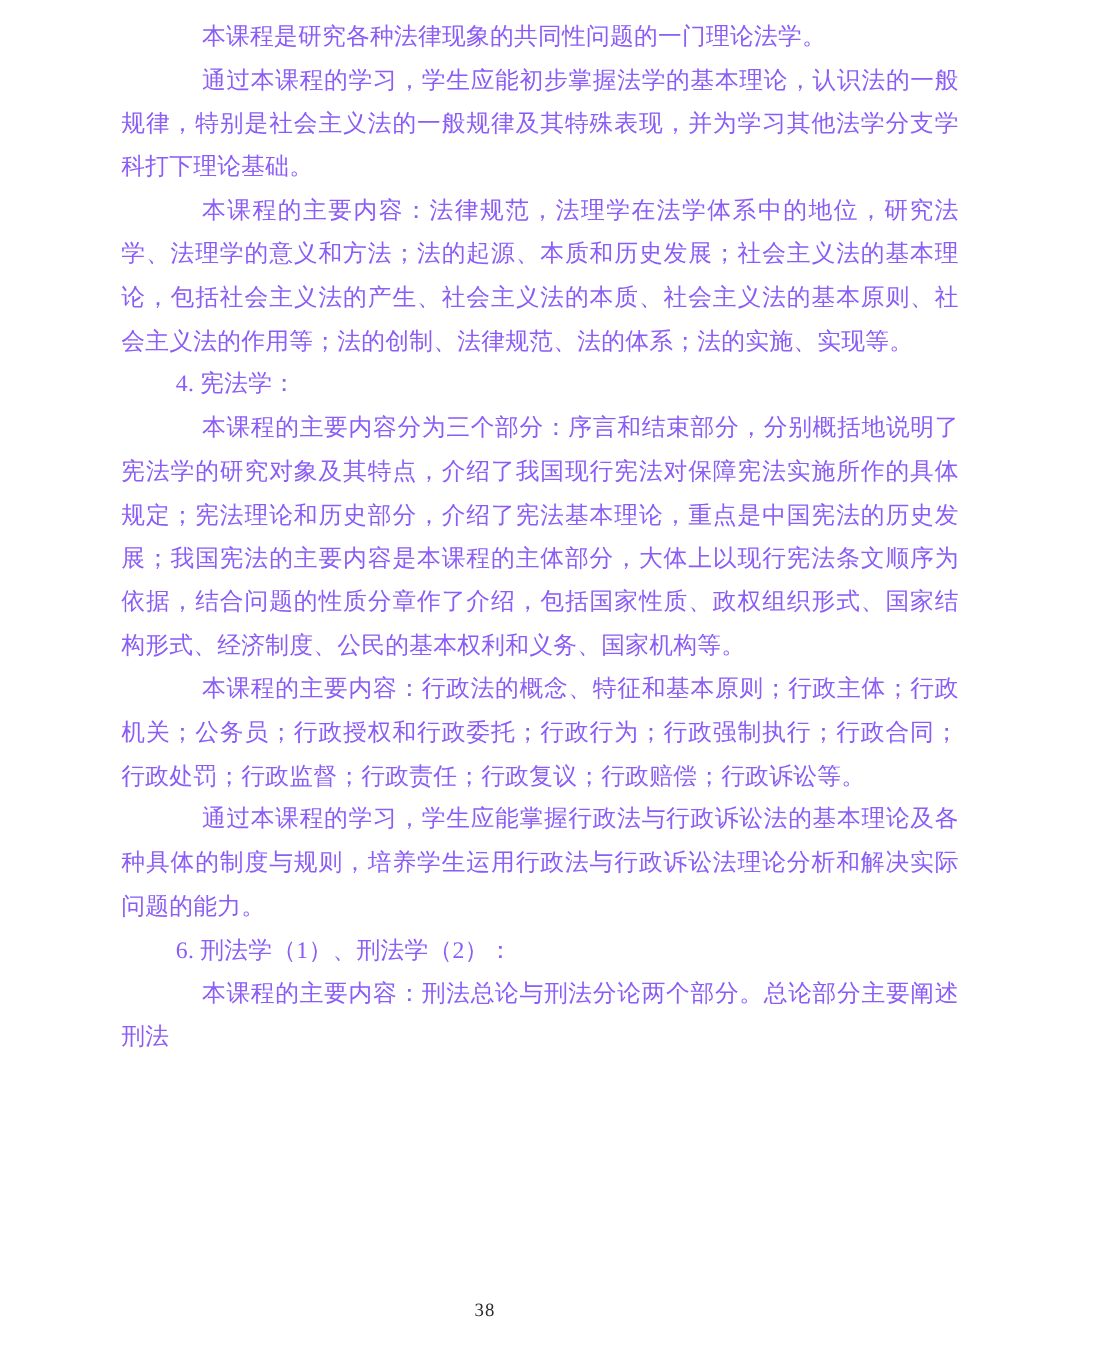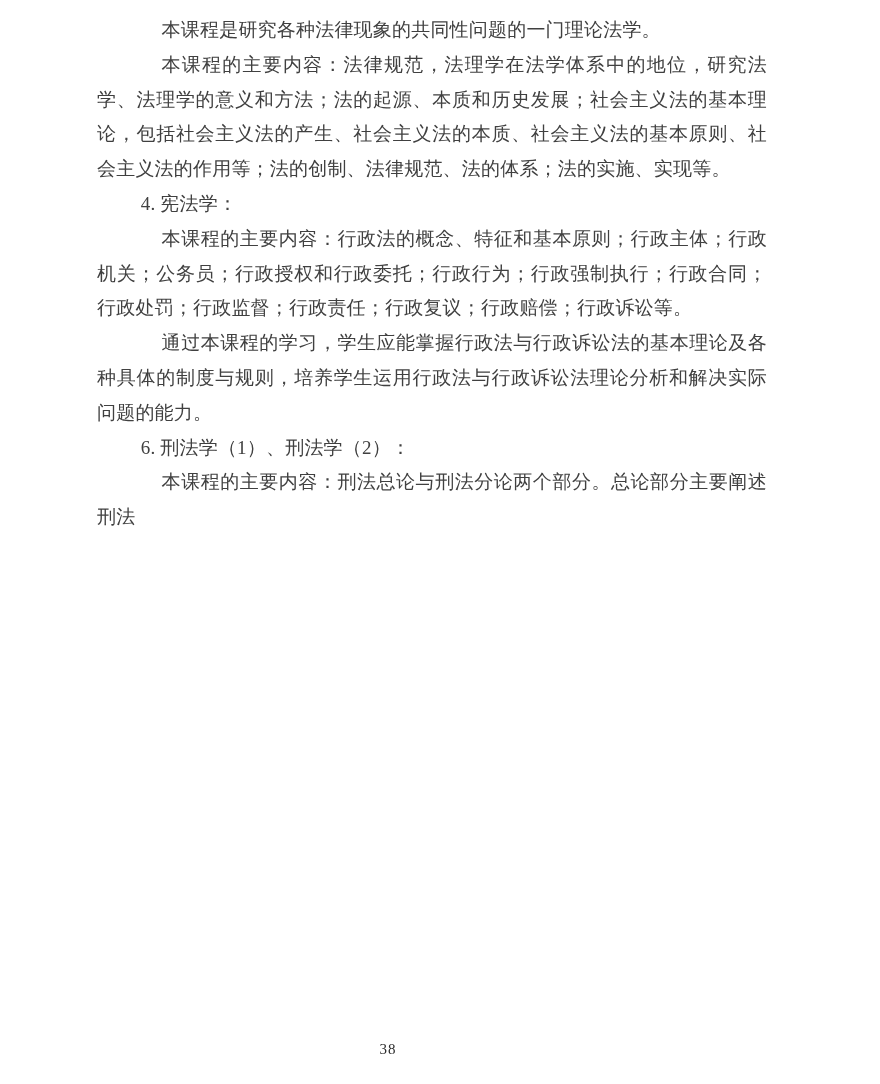--- a/index.html
+++ b/index.html
@@ -20,21 +20,21 @@
     top: 13px;
     left: 97px;
     width: 670px;
     max-height: 1018px;
     overflow: hidden;
   }
   .para {
     margin: 0;
     font-size: 19px;
     line-height: 34.8px;
-    color: #404040;
+    color: #8b5cf6;
     text-align: justify;
     text-justify: inter-ideograph;
     letter-spacing: 0.2px;
     word-break: break-all;
   }
   .para.body {
     text-indent: 3.4em;
   }
   .para.heading {
     text-indent: 2.3em;
@@ -48,21 +48,23 @@
     font-size: 15px;
     color: #2b2b2b;
     letter-spacing: 1px;
   }
 </style>
 </head>
 <body>
 
 <main class="page">
   <p class="para body">本课程是研究各种法律现象的共同性问题的一门理论法学。</p>
+  <p class="para body">通过本课程的学习，学生应能初步掌握法学的基本理论，认识法的一般规律，特别是社会主义法的一般规律及其特殊表现，并为学习其他法学分支学科打下理论基础。</p>
   <p class="para body">本课程的主要内容：法律规范，法理学在法学体系中的地位，研究法学、法理学的意义和方法；法的起源、本质和历史发展；社会主义法的基本理论，包括社会主义法的产生、社会主义法的本质、社会主义法的基本原则、社会主义法的作用等；法的创制、法律规范、法的体系；法的实施、实现等。</p>
   <p class="para heading">4. 宪法学：</p>
+  <p class="para body">本课程的主要内容分为三个部分：序言和结束部分，分别概括地说明了宪法学的研究对象及其特点，介绍了我国现行宪法对保障宪法实施所作的具体规定；宪法理论和历史部分，介绍了宪法基本理论，重点是中国宪法的历史发展；我国宪法的主要内容是本课程的主体部分，大体上以现行宪法条文顺序为依据，结合问题的性质分章作了介绍，包括国家性质、政权组织形式、国家结构形式、经济制度、公民的基本权利和义务、国家机构等。</p>
   <p class="para body">本课程的主要内容：行政法的概念、特征和基本原则；行政主体；行政机关；公务员；行政授权和行政委托；行政行为；行政强制执行；行政合同；行政处罚；行政监督；行政责任；行政复议；行政赔偿；行政诉讼等。</p>
   <p class="para body">通过本课程的学习，学生应能掌握行政法与行政诉讼法的基本理论及各种具体的制度与规则，培养学生运用行政法与行政诉讼法理论分析和解决实际问题的能力。</p>
   <p class="para heading">6. 刑法学（1）、刑法学（2）：</p>
   <p class="para body">本课程的主要内容：刑法总论与刑法分论两个部分。总论部分主要阐述刑法</p>
 </main>
 
 <footer class="page-footer">38</footer>
 
 </body></html>

